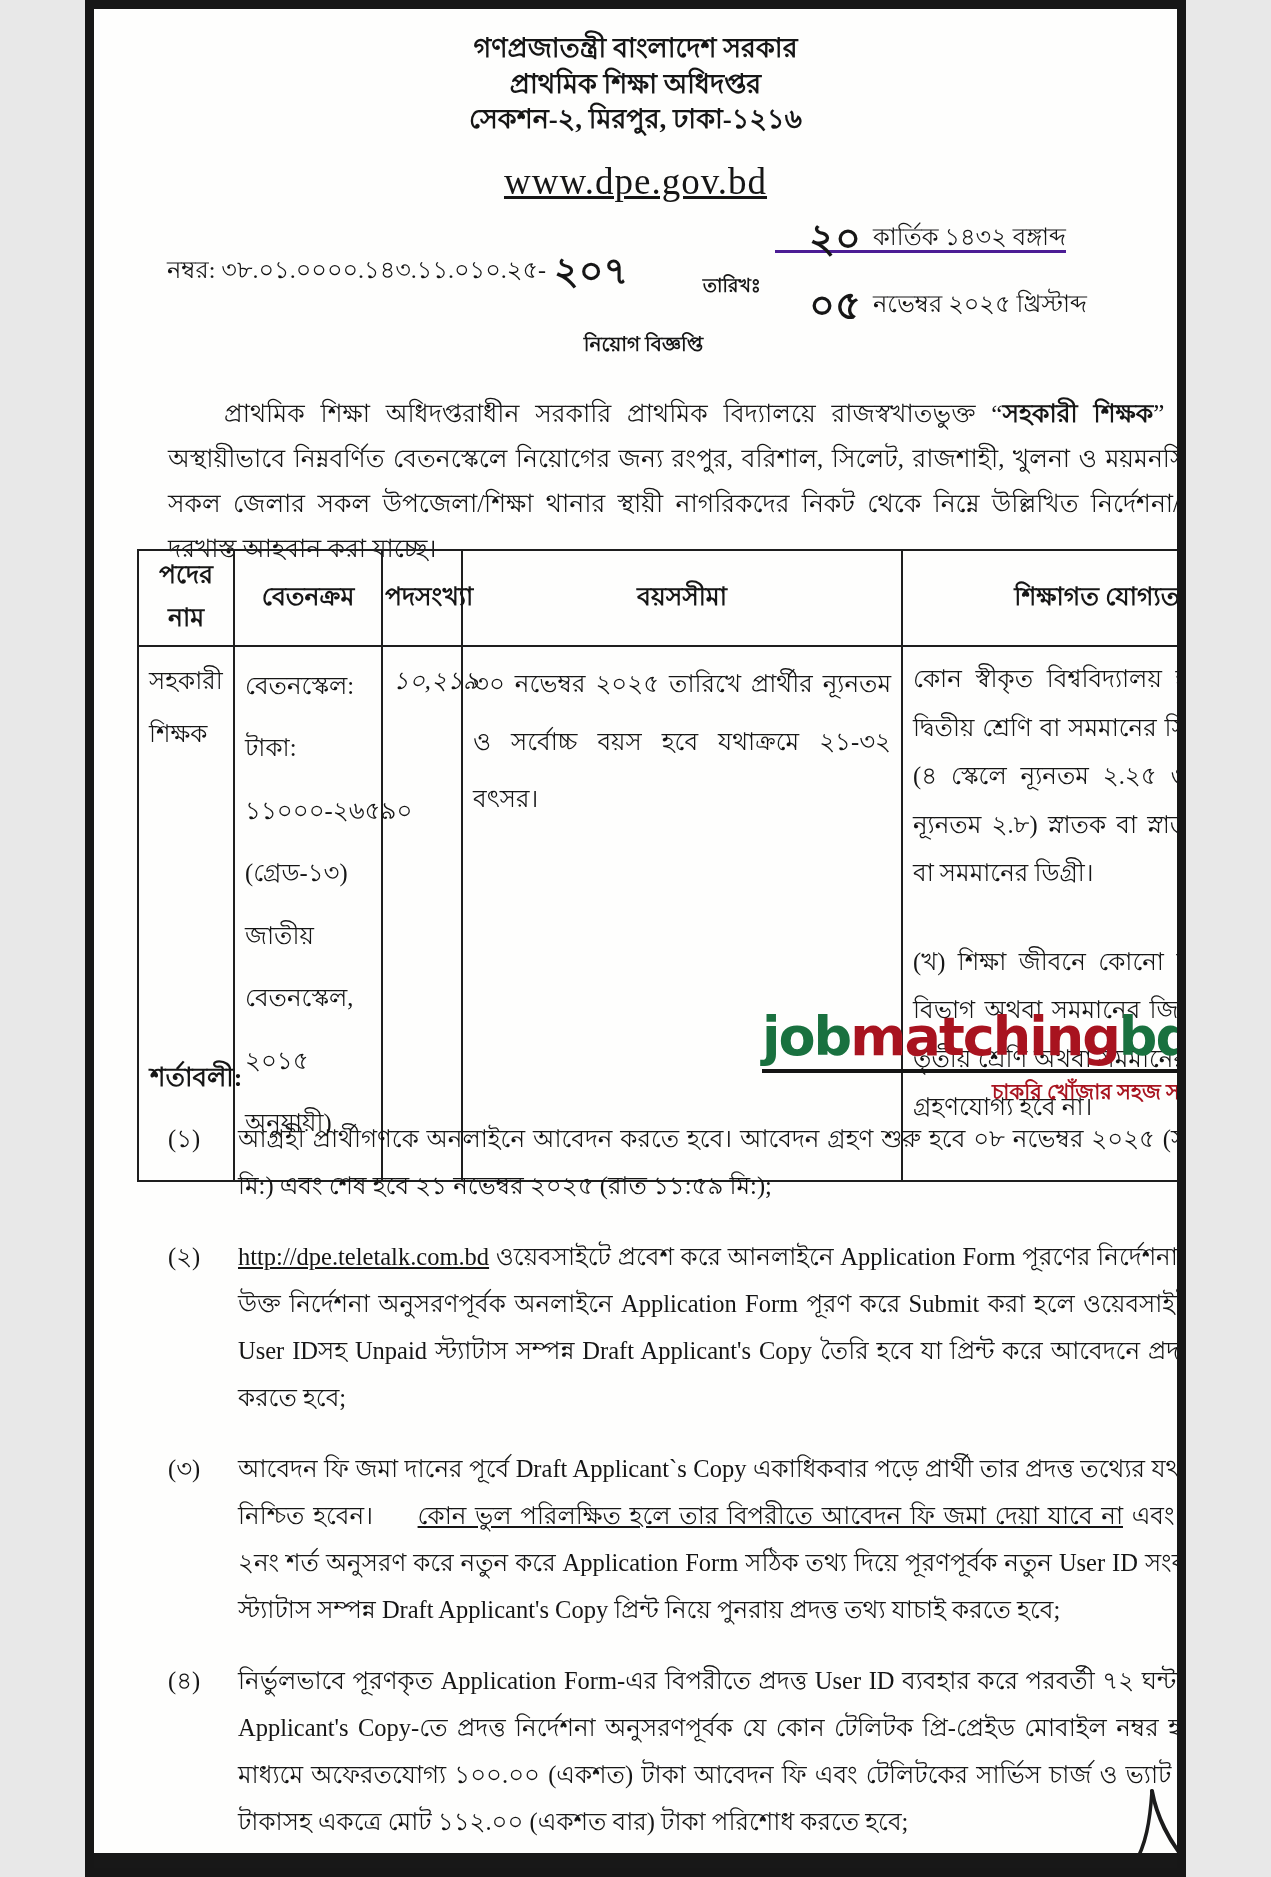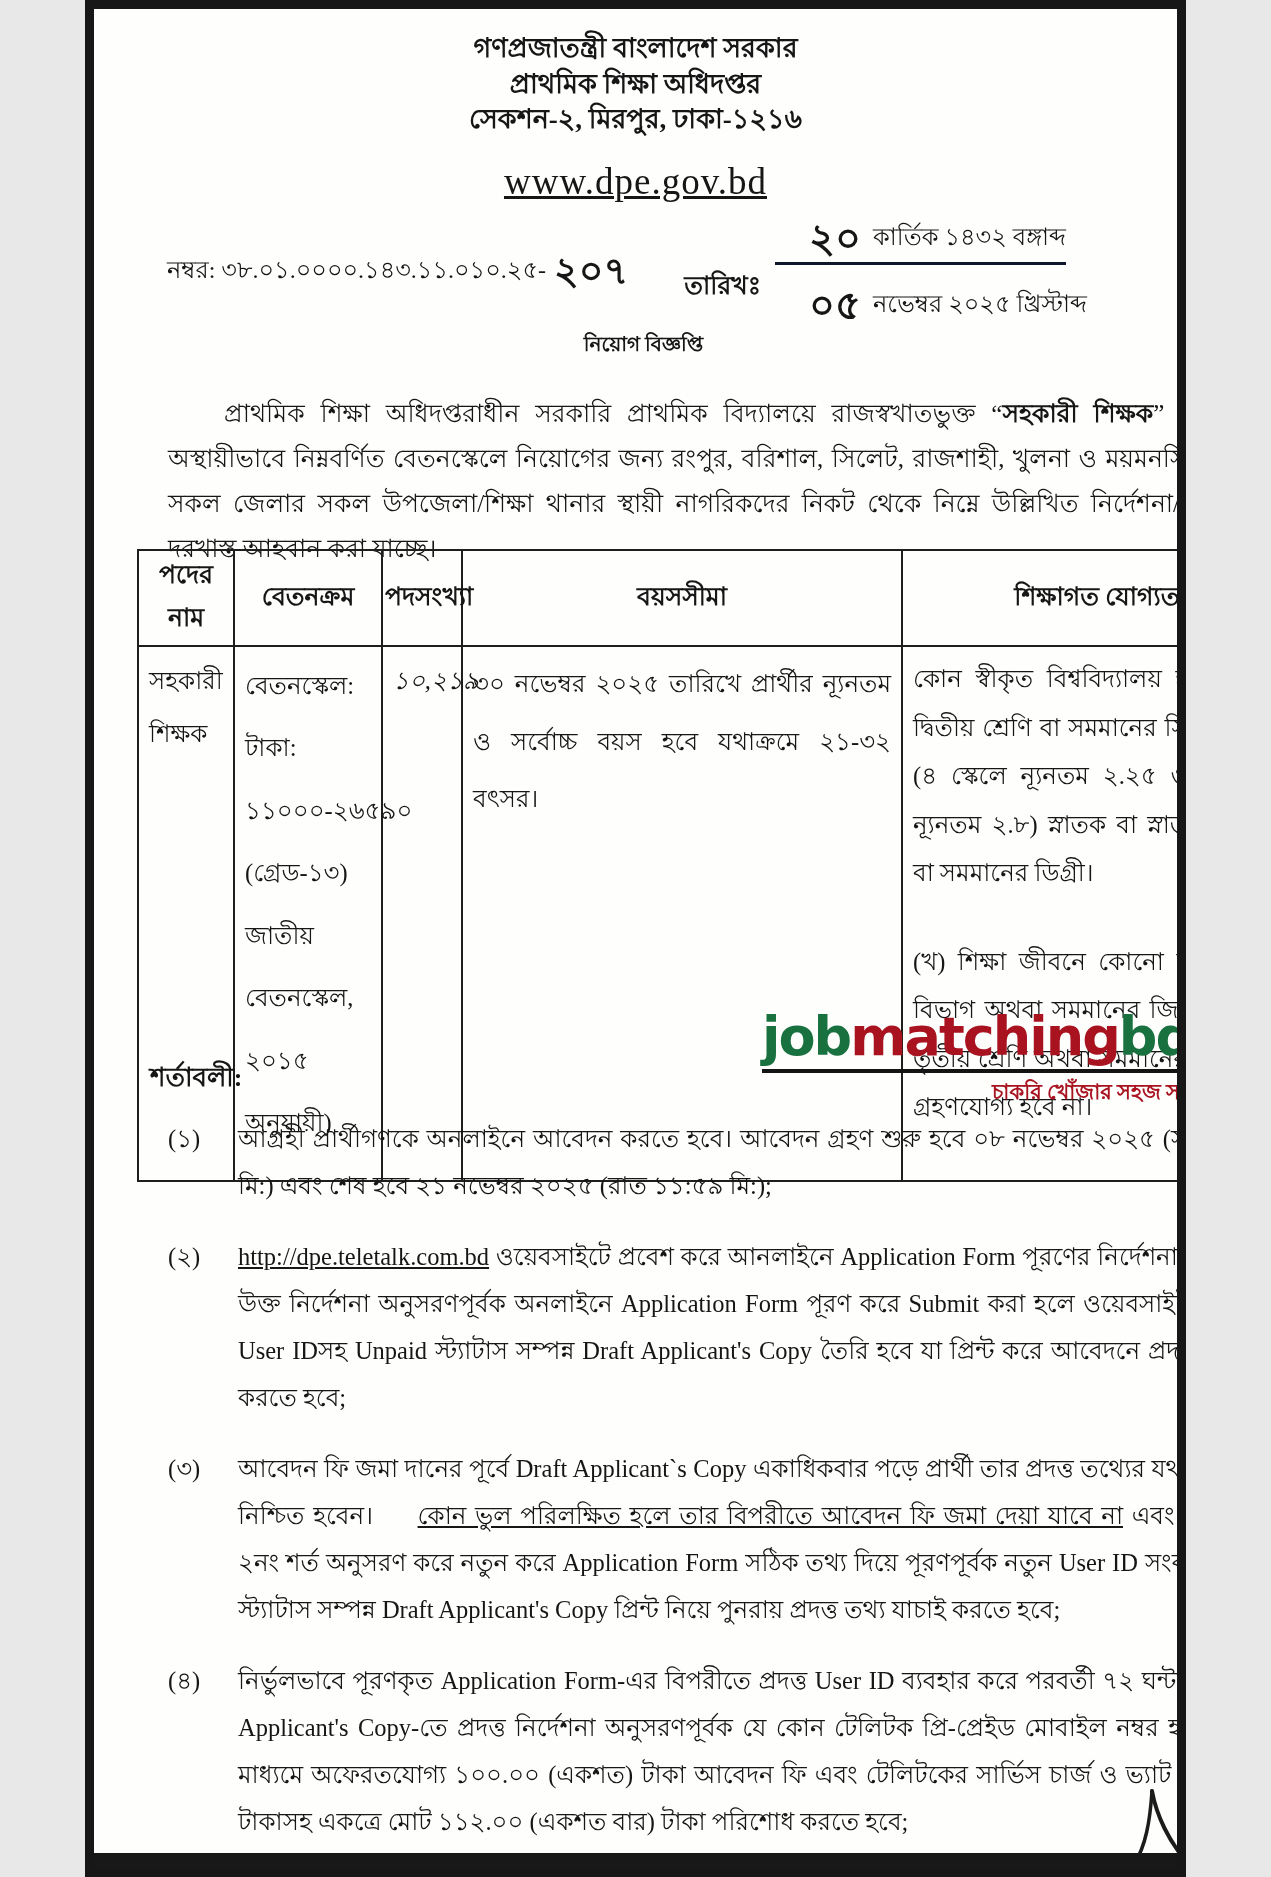--- a/index.html
+++ b/index.html
@@ -12,24 +12,24 @@
   
   .letterhead{position:absolute; top:22px; left:0; width:100%; text-align:center; line-height:1.32;}
   .lh-line{font-size:27px; font-weight:700;}
   .lh-site{display:inline-block; margin-top:20px; font-size:37px; font-weight:400;
            text-decoration:underline; letter-spacing:1px;}
   
   .memo-number{position:absolute; top:232px; left:73px; font-size:24px; white-space:nowrap;}
   .hand{font-family:"DejaVu Sans", sans-serif; font-weight:700;}
   .memo-number .hand{font-size:38px; margin-left:8px; vertical-align:-6px;}
   .date-block{position:absolute; top:198px; right:32px; display:flex; align-items:center;}
-  .date-label{font-size:25px; font-weight:700; margin-right:14px; padding-top:26px;}
+  .date-label{font-size:19px; font-weight:700; margin-right:14px; padding-top:26px;}
   .date-frac{display:inline-block; text-align:left; min-width:370px;}
   .date-top,.date-bot{font-size:24px; white-space:nowrap; padding-left:34px;}
-  .date-top{border-bottom:3px solid #0f172a; padding-bottom:12px;}
+  .date-top{border-bottom:3px solid #4c1d95; padding-bottom:0;}
   .date-bot{padding-top:2px;}
   .date-frac .hand{font-size:40px; margin-right:12px; vertical-align:-7px;}
   
   .notice-title{position:absolute; top:320px; left:8px; width:100%; text-align:center;
                 font-size:20px; font-weight:700;}
   .intro{position:absolute; top:382px; left:74px; width:1138px; font-size:25px;
          line-height:45px; text-align:justify; text-indent:56px; margin:0;}
   .intro b{font-weight:700;}
   
   .post-table{position:absolute; top:540px; left:43px; border-collapse:collapse;

